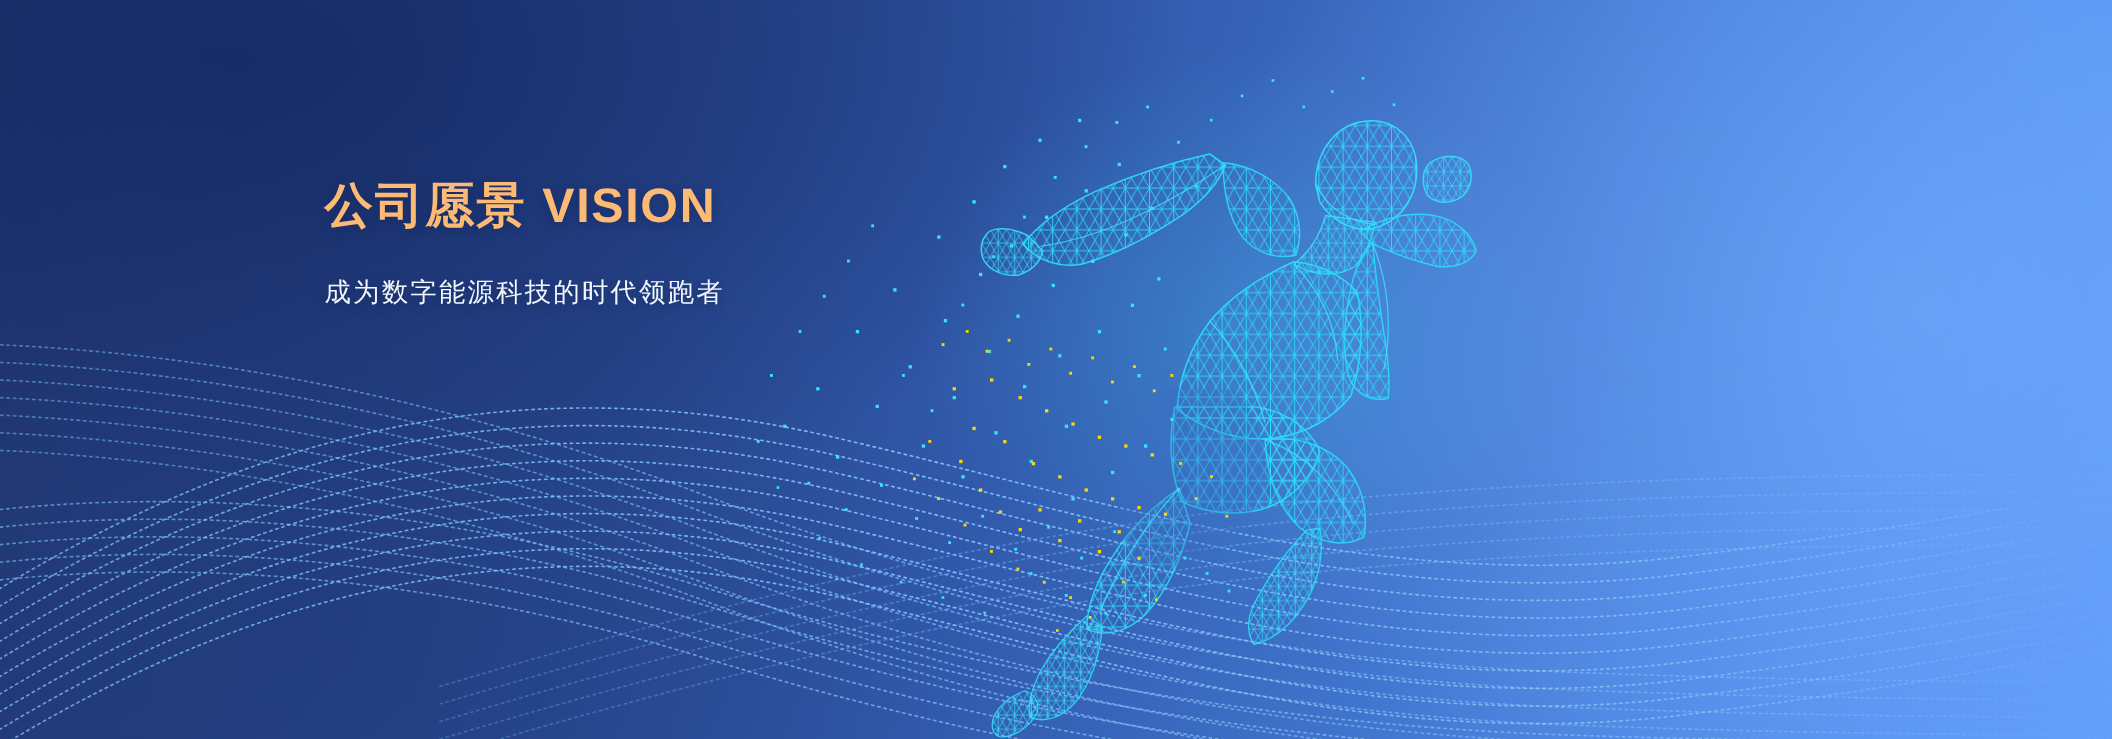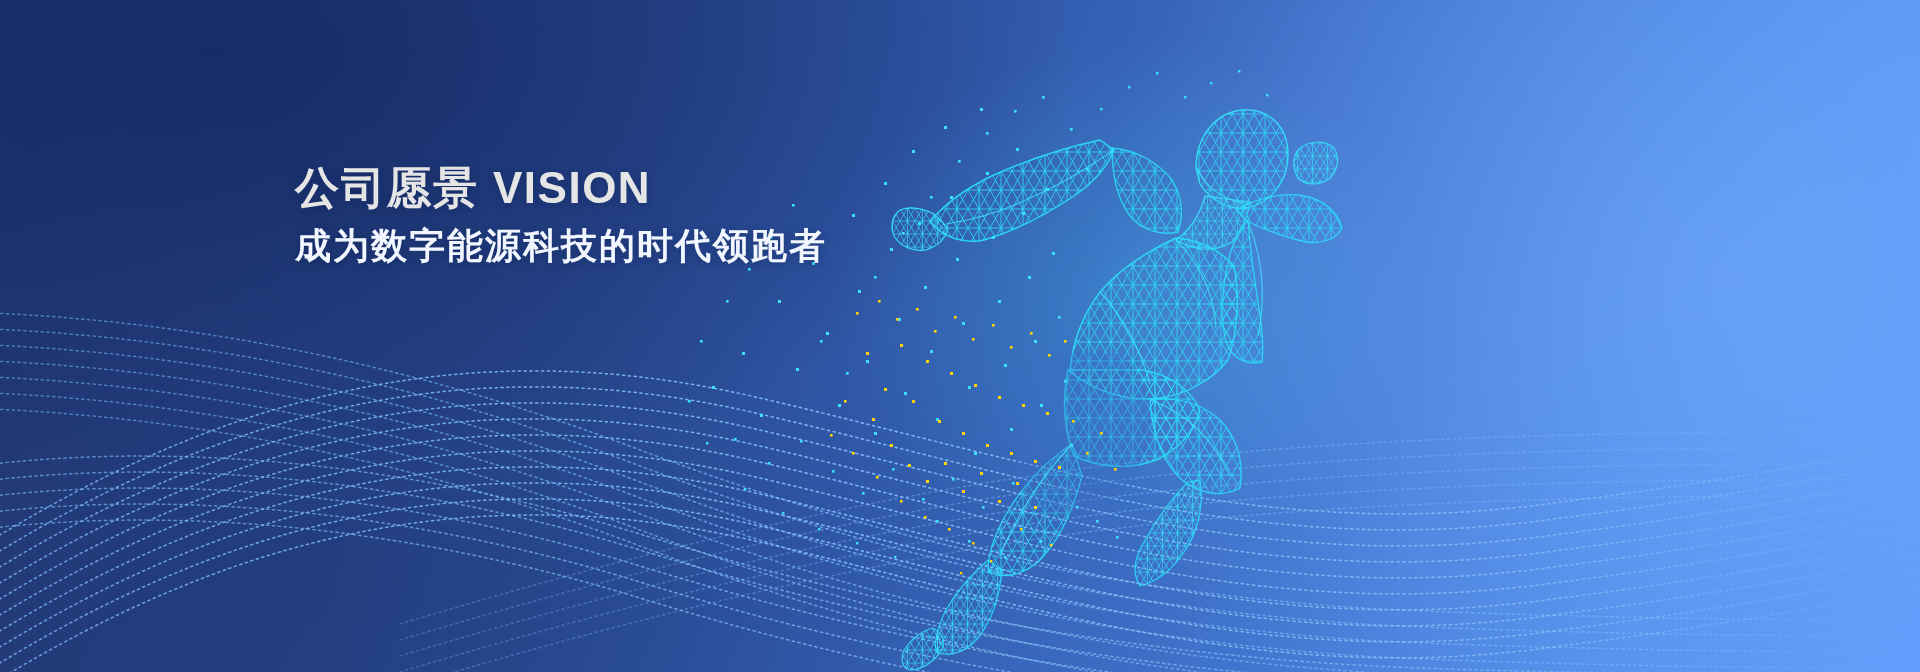--- a/index.html
+++ b/index.html
@@ -51,32 +51,32 @@
 
   
   #text-block {
     position:absolute;
     left:295px; top:162px;
     z-index:6;
   }
   #headline {
     font-size:44px;
     font-weight:700;
-    color:#e5e5e5;
+    color:#fdba74;
     letter-spacing:1px;
     line-height:1.18;
     white-space:nowrap;
     text-shadow:0 2px 10px rgba(10,25,70,.35);
   }
   #headline .cn { letter-spacing:2px; }
   #headline .en { margin-left:14px; letter-spacing:1.5px; }
   #subtitle {
-    margin-top:9px;
-    font-size:36px;
-    font-weight:700;
+    margin-top:37px;
+    font-size:24px;
+    font-weight:400;
     color:#f2f7ff;
     letter-spacing:2px;
     line-height:1.3;
     white-space:nowrap;
     text-shadow:0 2px 9px rgba(10,25,70,.35);
   }
 </style>
 </head>
 <body>
 

